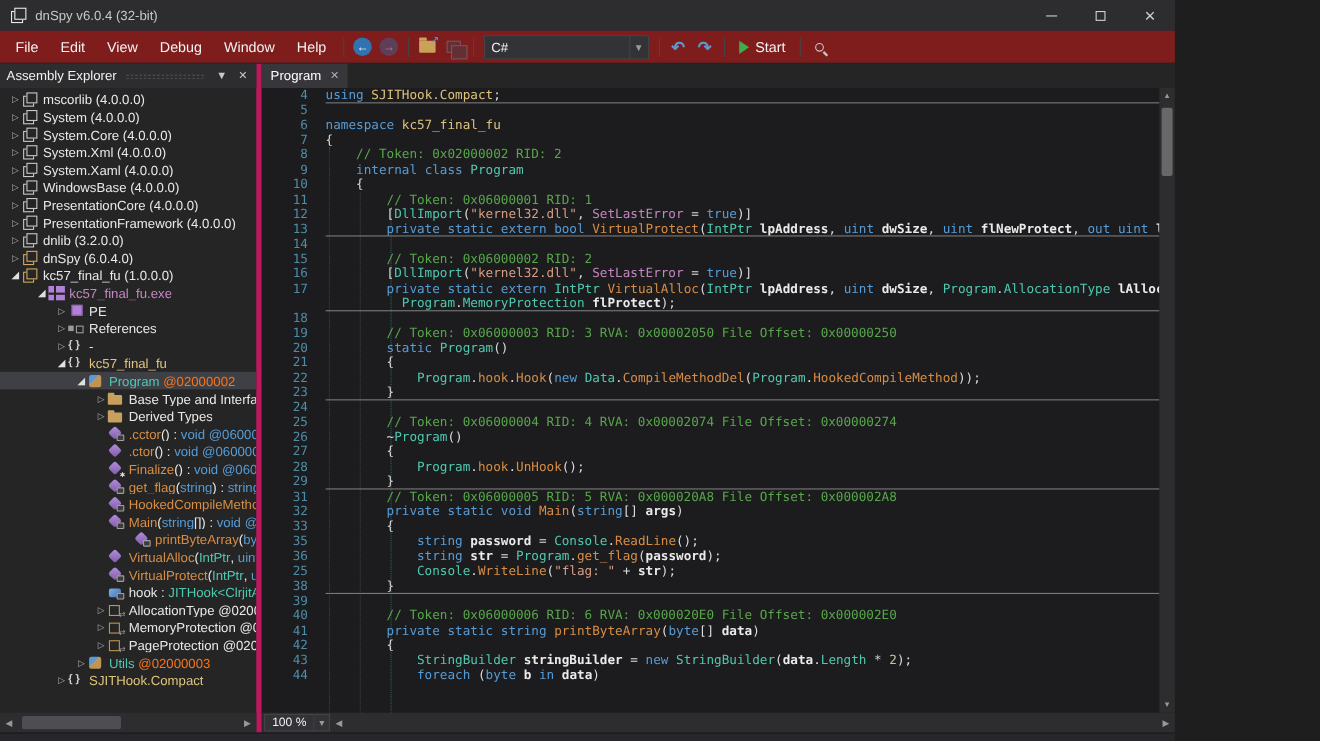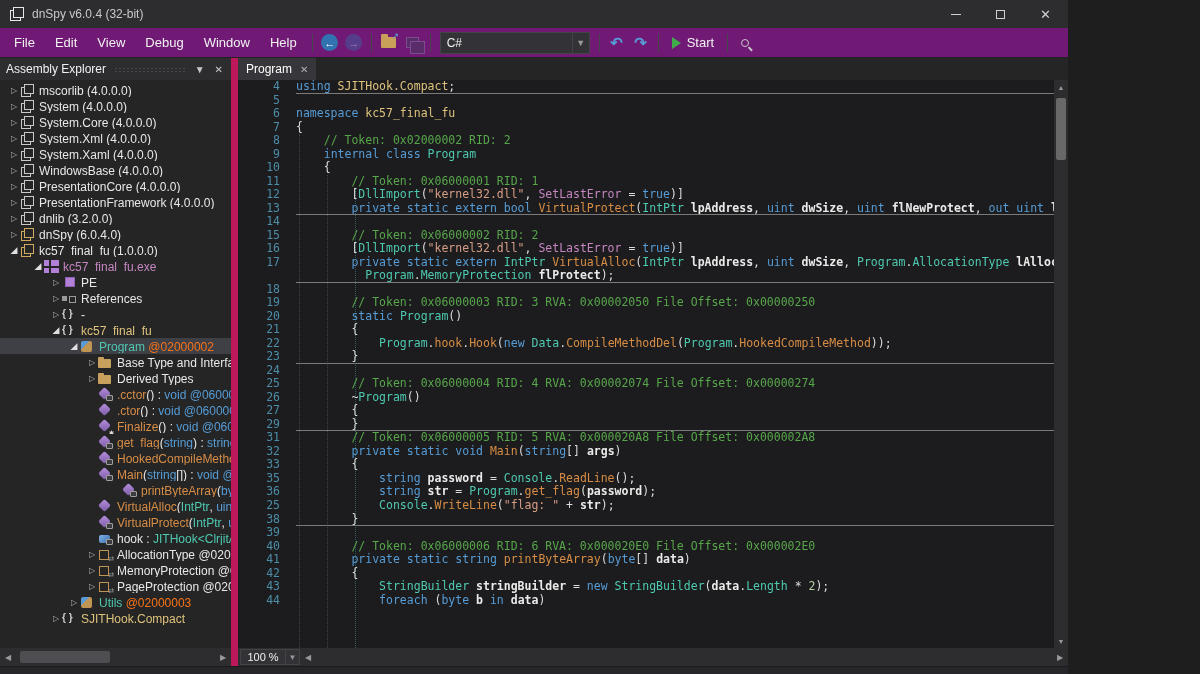--- a/index.html
+++ b/index.html
@@ -18,21 +18,21 @@
               border:1px solid #e8e8e8; background:#2d2d30; }
   .title-text { flex:1; }
   .win-btns { display:flex; align-items:center; height:100%; }
   .win-btn { width:45px; height:100%; display:flex; align-items:center; justify-content:center;
              color:#d0d0d0; font-size:12px; }
   .win-btn .glyph-min { width:10px; height:1px; background:#d0d0d0; display:block; }
   .win-btn .glyph-max { width:9px; height:9px; border:1px solid #d0d0d0; display:block; }
   .win-btn .glyph-close { font-size:13px; line-height:1; }
 
   
-  .menubar { height:30px; display:flex; align-items:center; background:#701a75;
+  .menubar { height:30px; display:flex; align-items:center; background:#7f1d1d;
              border-bottom:1px solid #222225; font-size:13px; flex:none; }
   .menu-item { padding:0 10px; height:100%; display:flex; align-items:center; color:#f1f1f1; }
   .tb-sep { width:1px; height:18px; background:#46464a; margin:0 5px; flex:none; }
   .tb-btn { width:24px; height:24px; display:flex; align-items:center; justify-content:center;
             flex:none; }
   .nav-circle { width:17px; height:17px; border-radius:50%; background:#3173b0; color:#fff;
                 display:flex; align-items:center; justify-content:center; font-size:11px; }
   .dim { opacity:.4; }
   .folder-ico { width:15px; height:11px; background:#c9a158; border-radius:1px; position:relative; }
   .folder-ico::before { content:""; position:absolute; top:-3px; left:0; width:7px; height:3px;
@@ -53,21 +53,21 @@
   .start-label { font-size:13px; color:#f1f1f1; }
   .search-glyph { width:8px; height:8px; border:1.5px solid #c8c8c8; border-radius:50%; position:relative; }
   .search-glyph::after { content:""; position:absolute; width:5px; height:1.5px; background:#c8c8c8;
               transform:rotate(45deg); left:6px; top:8px; }
 
   
   .main { flex:1; display:flex; min-height:0; }
 
   
   .left { width:238px; flex:none; display:flex; flex-direction:column; background:#252526;
-          border-right:7px solid #be185d; }
+          border-right:5px solid #be185d; }
   .left-header { height:22px; flex:none; display:flex; align-items:center; background:#2d2d30;
           font-size:12px; color:#f1f1f1; padding:0 6px; gap:6px; }
   .lh-title { flex:none; }
   .lh-dots { flex:1; height:5px; background-image:radial-gradient(#47474b 1px, transparent 1px);
           background-size:4px 3px; margin:0 2px; }
   .lh-btn { color:#c8c8c8; font-size:10px; flex:none; padding:0 2px; }
   .tree { flex:1; overflow:hidden; padding-top:2px; font-size:12px; }
   .trow { height:16px; display:flex; align-items:center; white-space:nowrap; overflow:hidden; }
   .trow.sel { background:#3f3f46; }
   .texp { width:12px; flex:none; font-size:8px; color:#b0b0b0; text-align:center; }
@@ -444,20 +444,21 @@
               <div class="line"><span class="ln">18</span><span class="lc"></span></div>
               <div class="line"><span class="ln">19</span><span class="lc">        <span class="cc">// Token: 0x06000003 RID: 3 RVA: 0x00002050 File Offset: 0x00000250</span></span></div>
               <div class="line"><span class="ln">20</span><span class="lc">        <span class="ck">static</span><span class="cw"> </span><span class="ct">Program</span><span class="cw">()</span></span></div>
               <div class="line"><span class="ln">21</span><span class="lc">        <span class="cw">{</span></span></div>
               <div class="line"><span class="ln">22</span><span class="lc">            <span class="ct">Program</span><span class="cw">.</span><span class="cm">hook</span><span class="cw">.</span><span class="cm">Hook</span><span class="cw">(</span><span class="ck">new</span><span class="cw"> </span><span class="ct">Data</span><span class="cw">.</span><span class="cm">CompileMethodDel</span><span class="cw">(</span><span class="ct">Program</span><span class="cw">.</span><span class="cm">HookedCompileMethod</span><span class="cw">));</span></span></div>
               <div class="line sep"><span class="ln">23</span><span class="lc">        <span class="cw">}</span></span></div>
               <div class="line"><span class="ln">24</span><span class="lc"></span></div>
               <div class="line"><span class="ln">25</span><span class="lc">        <span class="cc">// Token: 0x06000004 RID: 4 RVA: 0x00002074 File Offset: 0x00000274</span></span></div>
               <div class="line"><span class="ln">26</span><span class="lc">        <span class="cw">~</span><span class="ct">Program</span><span class="cw">()</span></span></div>
               <div class="line"><span class="ln">27</span><span class="lc">        <span class="cw">{</span></span></div>
+              <div class="line"><span class="ln">28</span><span class="lc">            <span class="ct">Program</span><span class="cw">.</span><span class="cm">hook</span><span class="cw">.</span><span class="cm">UnHook</span><span class="cw">();</span></span></div>
               <div class="line sep"><span class="ln">29</span><span class="lc">        <span class="cw">}</span></span></div>
               <div class="line"><span class="ln">31</span><span class="lc">        <span class="cc">// Token: 0x06000005 RID: 5 RVA: 0x000020A8 File Offset: 0x000002A8</span></span></div>
               <div class="line"><span class="ln">32</span><span class="lc">        <span class="ck">private</span><span class="cw"> </span><span class="ck">static</span><span class="cw"> </span><span class="ck">void</span><span class="cw"> </span><span class="cm">Main</span><span class="cw">(</span><span class="ck">string</span><span class="cw">[] </span><span class="cp">args</span><span class="cw">)</span></span></div>
               <div class="line"><span class="ln">33</span><span class="lc">        <span class="cw">{</span></span></div>
               <div class="line"><span class="ln">35</span><span class="lc">            <span class="ck">string</span><span class="cw"> </span><span class="cp">password</span><span class="cw"> = </span><span class="ct">Console</span><span class="cw">.</span><span class="cm">ReadLine</span><span class="cw">();</span></span></div>
               <div class="line"><span class="ln">36</span><span class="lc">            <span class="ck">string</span><span class="cw"> </span><span class="cp">str</span><span class="cw"> = </span><span class="ct">Program</span><span class="cw">.</span><span class="cm">get_flag</span><span class="cw">(</span><span class="cp">password</span><span class="cw">);</span></span></div>
               <div class="line"><span class="ln">25</span><span class="lc">            <span class="ct">Console</span><span class="cw">.</span><span class="cm">WriteLine</span><span class="cw">(</span><span class="cs">"flag: "</span><span class="cw"> + </span><span class="cp">str</span><span class="cw">);</span></span></div>
               <div class="line sep"><span class="ln">38</span><span class="lc">        <span class="cw">}</span></span></div>
               <div class="line"><span class="ln">39</span><span class="lc"></span></div>
               <div class="line"><span class="ln">40</span><span class="lc">        <span class="cc">// Token: 0x06000006 RID: 6 RVA: 0x000020E0 File Offset: 0x000002E0</span></span></div>

